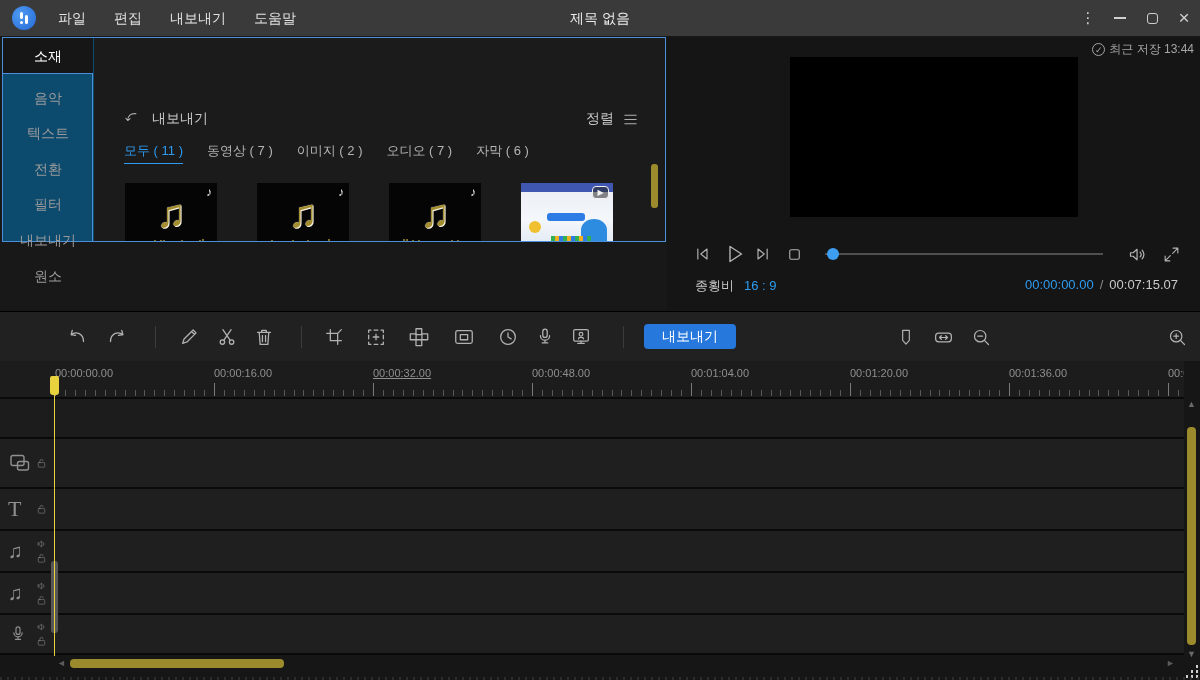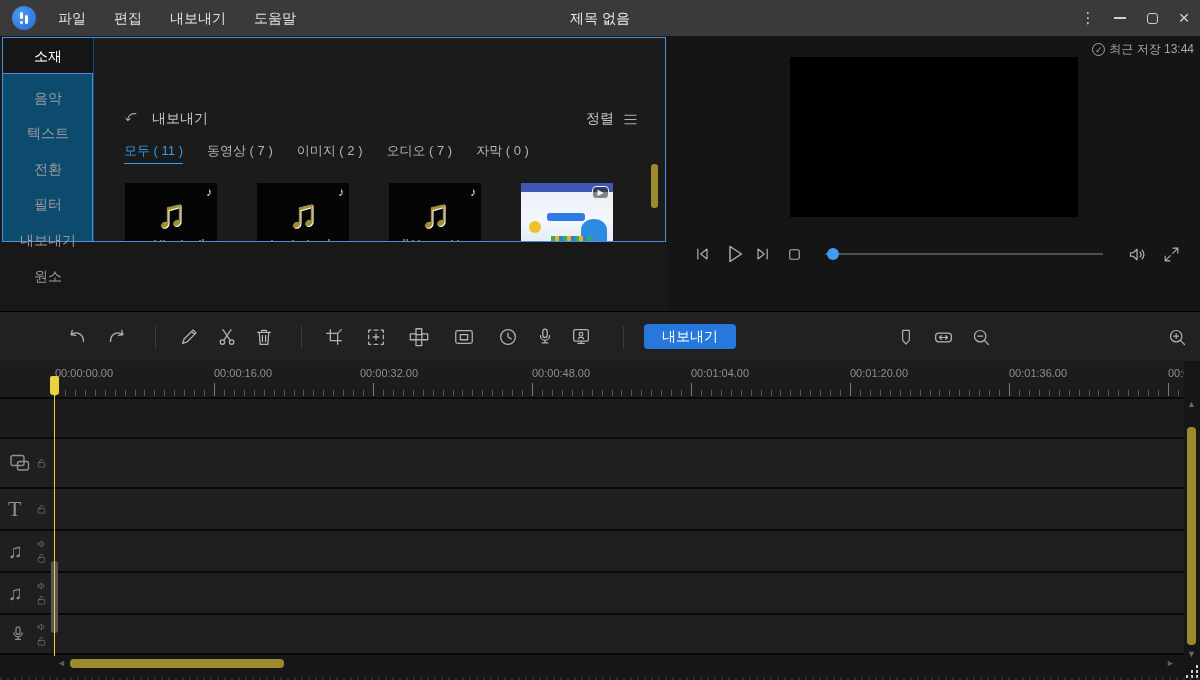--- a/index.html
+++ b/index.html
@@ -199,21 +199,21 @@
         <svg class="ic" width="17" height="17" viewBox="0 0 24 24">
           <path d="M4 6 h16 M4 12 h16 M4 18 h16"></path>
         </svg>
       </div>
 
       <div class="filter-row">
         <span class="filter active">모두 ( 11 )</span>
         <span class="filter">동영상 ( 7 )</span>
         <span class="filter">이미지 ( 2 )</span>
         <span class="filter">오디오 ( 7 )</span>
-        <span class="filter">자막 ( 0 )</span>
+        <span class="filter">자막 ( 6 )</span>
       </div>
 
       <div class="grid">
         <div class="thumb" style="left:31px; top:145px;">
           <div class="thumb-img">
             <span class="note-big">♫</span>
             <span class="note-small">♪</span>
             <div class="thumb-wave">
                 <i style="left: 2px; height: 7px;"></i>
                 <i style="left: 5px; height: 5px;"></i>
@@ -387,20 +387,28 @@
           <path d="M4 10 v4 h3 l4.5 4 V6 L7 10 z M15 9.2 a4.3 4.3 0 0 1 0 5.6 M17.3 7 a8 8 0 0 1 0 10"></path>
         </svg>
       </span>
       <span class="pv-btn" style="left:489px;">
         <svg class="ic" width="19" height="19" viewBox="0 0 24 24">
           <path d="M14 4 h6 v6 M20 4 l-6.5 6.5 M10 20 H4 v-6 M4 20 l6.5 -6.5"></path>
         </svg>
       </span>
     </div>
 
+    <div class="pv-info">
+      <span class="aspect">
+        <span>종횡비</span><b>16 : 9</b>
+      </span>
+      <span class="times">
+        <span class="cur">00:00:00.00</span><span class="sep">/</span><span>00:07:15.07</span>
+      </span>
+    </div>
   </section>
 
   <section class="toolbar">
     <span class="tb-btn" style="left:63px;">
       <svg class="ic" width="22" height="22" viewBox="0 0 24 24">
         <path d="M18 17 C18 8.5 10 5 4.5 9.5 M4.5 9.5 l1.2 -4.6 M4.5 9.5 l4.8 0.8"></path>
       </svg>
     </span>
     <span class="tb-btn" style="left:101px;">
       <svg class="ic" width="22" height="22" viewBox="0 0 24 24">
@@ -497,21 +505,21 @@
         <circle cx="10.5" cy="10.5" r="6.5"></circle>
           <path d="M15.3 15.3 L20 20 M7.8 10.5 h5.4 M10.5 7.8 v5.4"></path>
       </svg>
     </span>
   </section>
 
   <section class="timeline">
     <div class="ruler">
       <span class="ruler-label" style="left: 55px;">00:00:00.00</span>
       <span class="ruler-label" style="left: 214px;">00:00:16.00</span>
-      <span class="ruler-label" style="left: 360px;">00:00:32.00</span>
+      <span class="ruler-label" style="left: 373px; text-decoration: underline;">00:00:32.00</span>
       <span class="ruler-label" style="left: 532px;">00:00:48.00</span>
       <span class="ruler-label" style="left: 691px;">00:01:04.00</span>
       <span class="ruler-label" style="left: 850px;">00:01:20.00</span>
       <span class="ruler-label" style="left: 1009px;">00:01:36.00</span>
       <span class="ruler-label" style="left: 1168px;">00:01:52.00</span>
       <div>
           <div class="tick major" style="left: 55px;"></div>
           <div class="tick" style="left: 64.9px;"></div>
           <div class="tick" style="left: 74.9px;"></div>
           <div class="tick" style="left: 84.8px;"></div>

